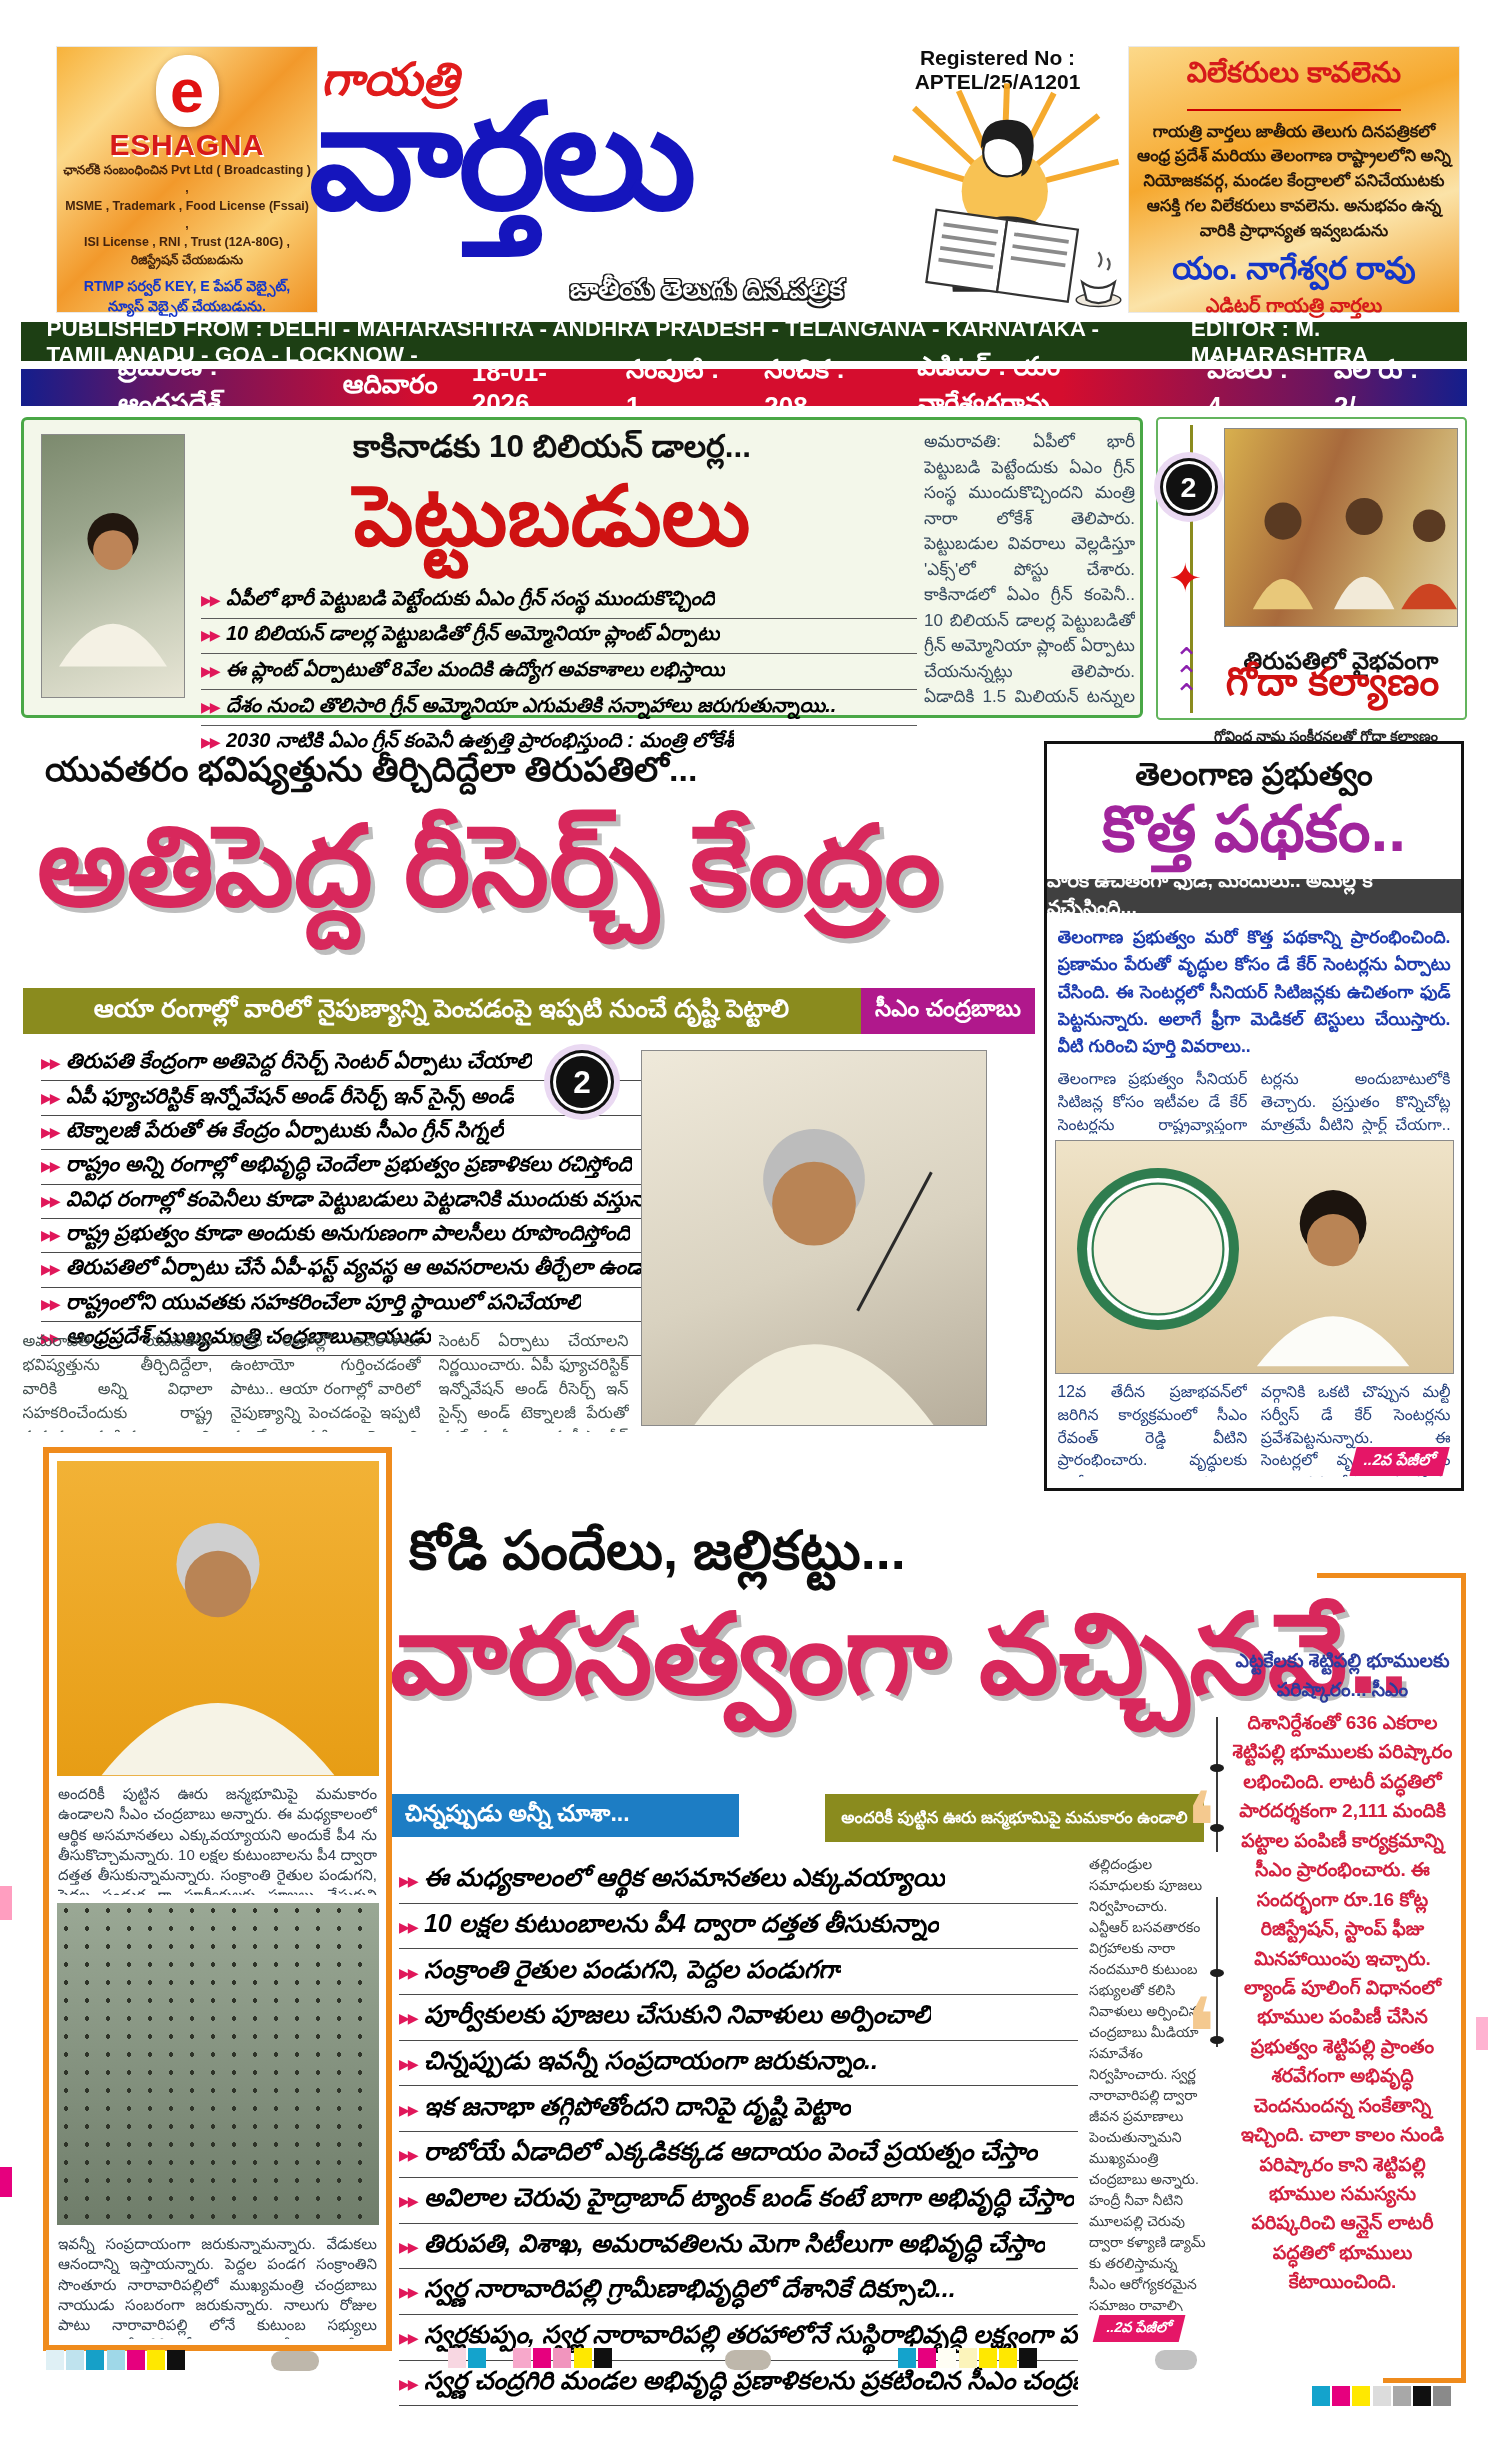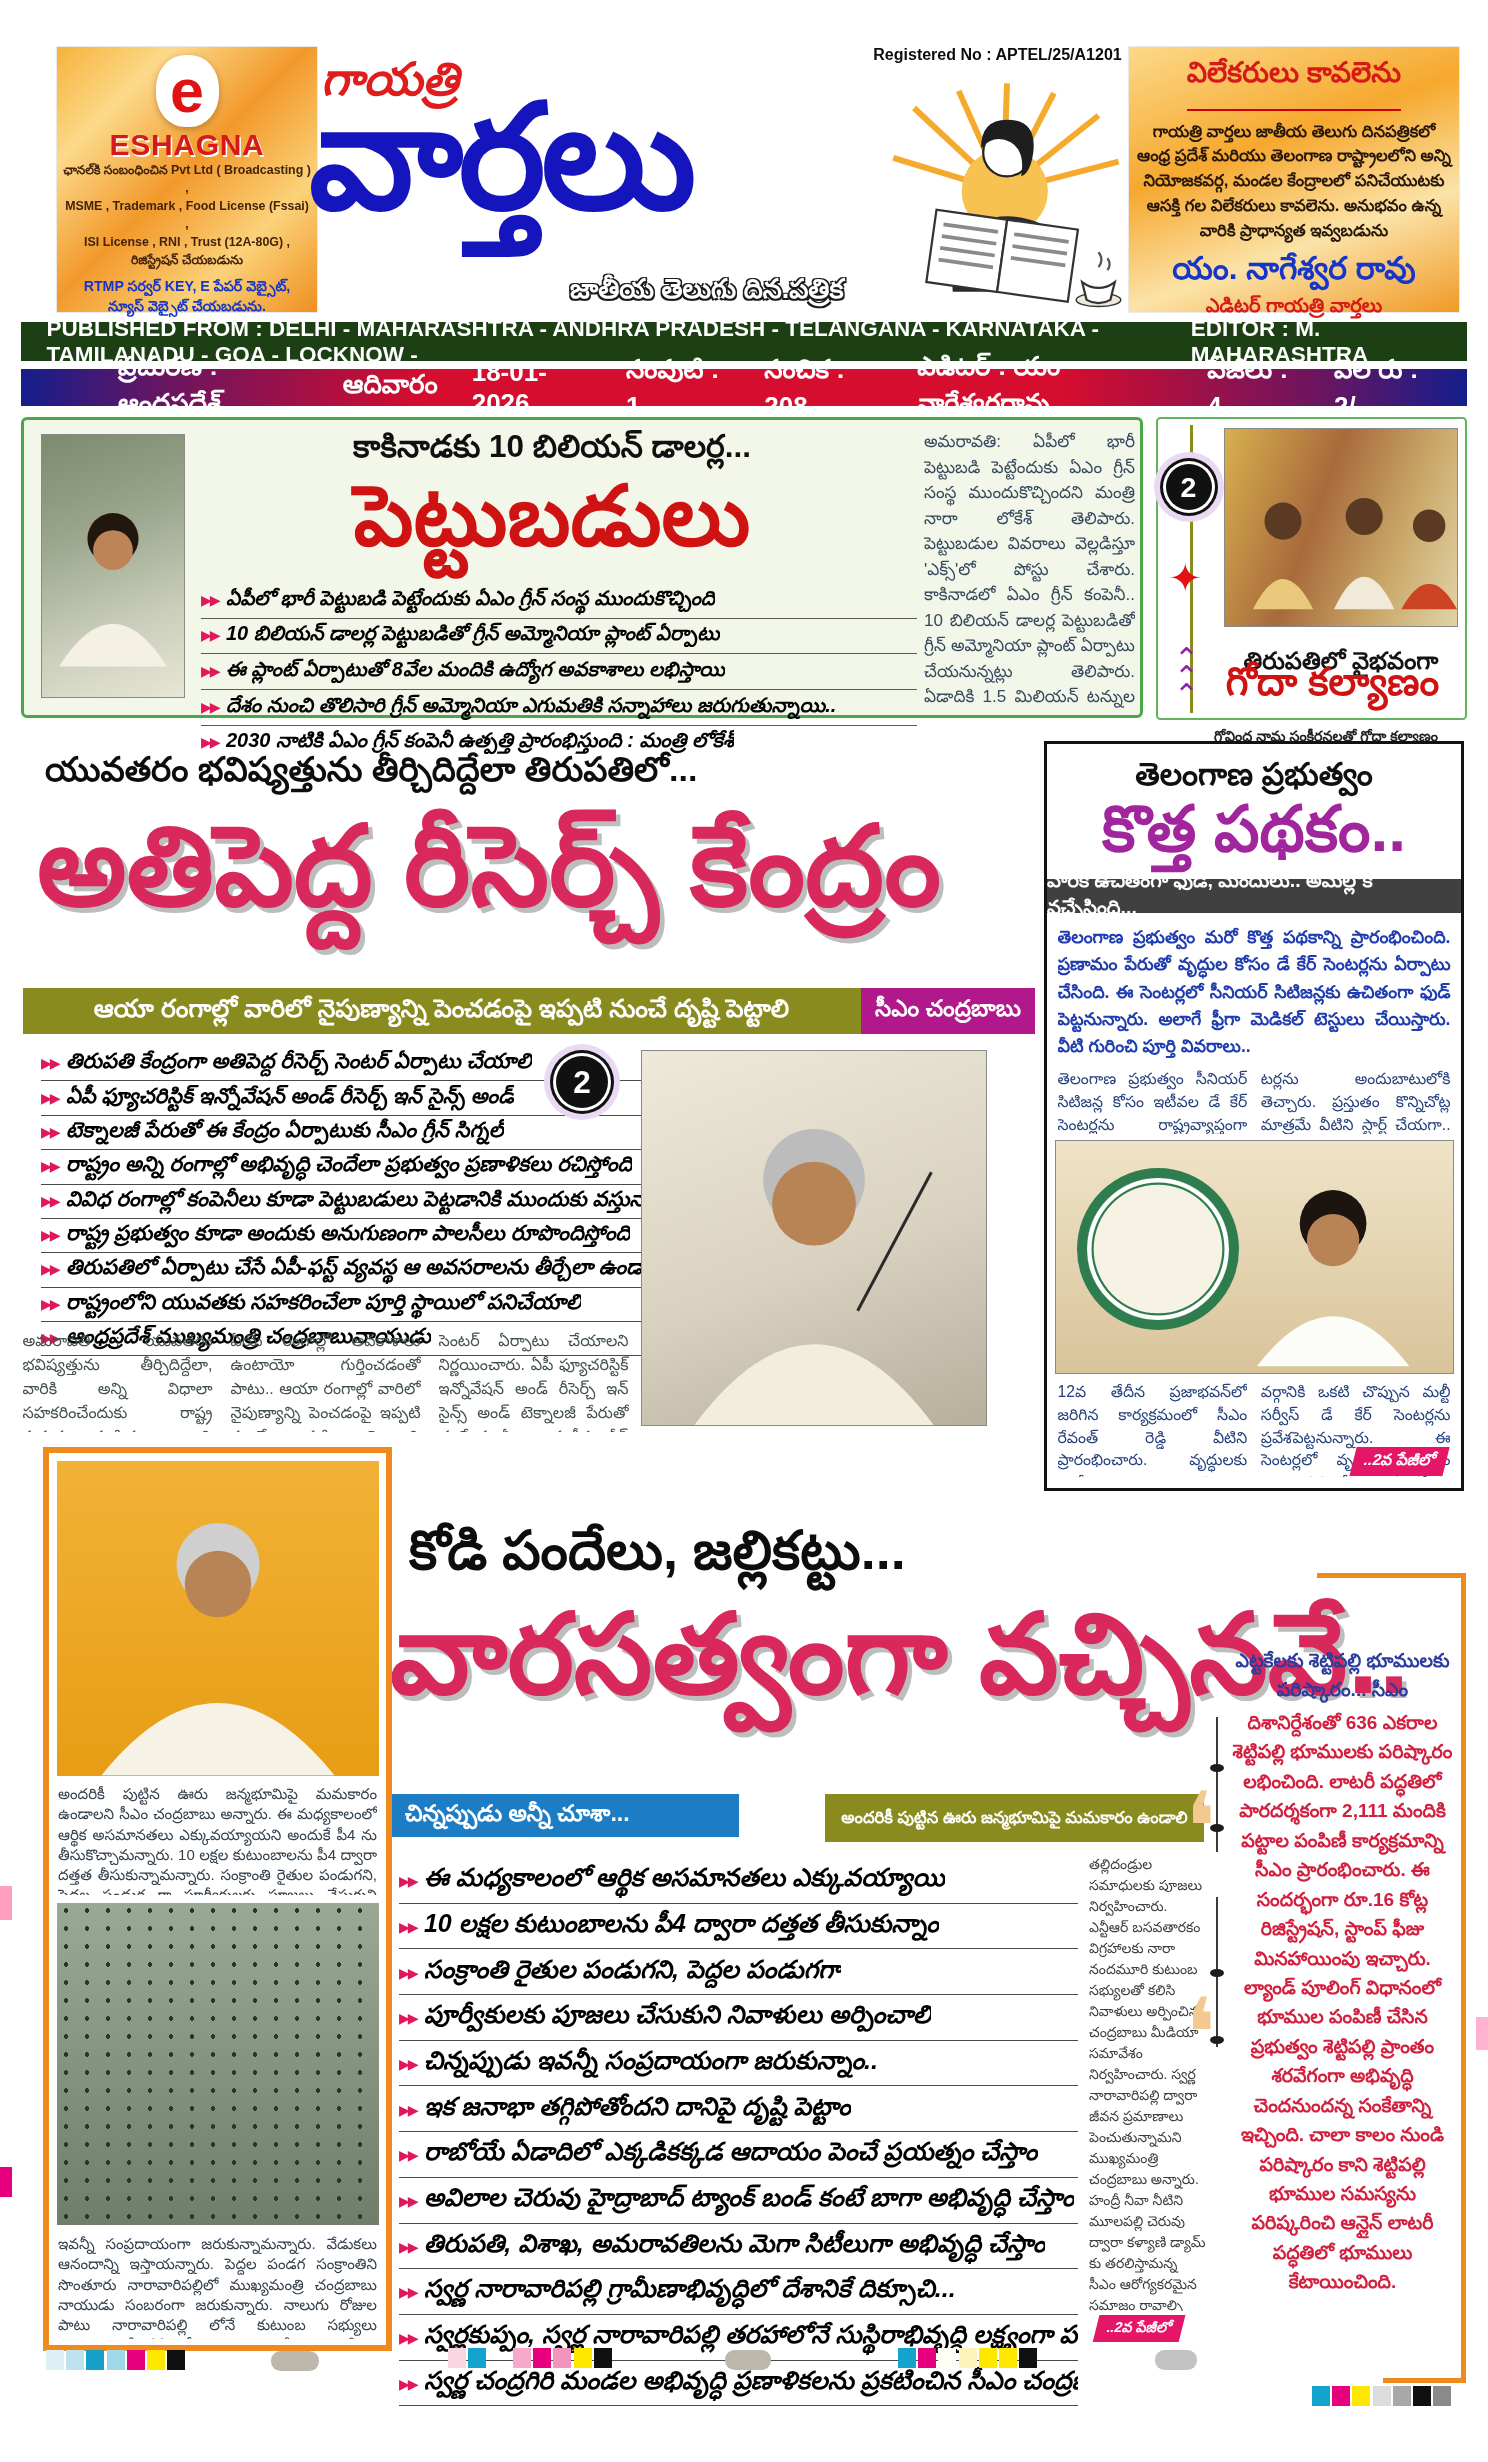--- a/index.html
+++ b/index.html
@@ -19,21 +19,21 @@
   .adl-line{font-size:12.4px;font-weight:bold;color:#44230d;line-height:1.45;}
   .adl-line2{font-size:14.2px;font-weight:bold;color:#1536c9;line-height:1.4;}
   #adl-group2{margin-top:7.5px;}
 
   #masthead-script{left:321px;top:52px;width:255px;color:#e01c1c;font-size:46px;
     font-weight:bold;font-style:italic;}
   #masthead-main{left:309px;top:84px;width:555px;color:#1515bd;font-size:147px;
     font-weight:bold;letter-spacing:-4.5px;line-height:1;}
   #masthead-tagline{left:570px;top:274px;width:300px;font-size:27px;font-weight:bold;color:#fff;
     text-shadow:-1.5px -1.5px 0 #1a1a1a,1.5px -1.5px 0 #1a1a1a,-1.5px 1.5px 0 #1a1a1a,1.5px 1.5px 0 #1a1a1a;}
-  #registered{left:855px;top:46px;width:285px;font-size:16px;font-weight:bold;color:#0d0d0d;
+  #registered{left:855px;top:46px;width:285px;font-size:21px;font-weight:bold;color:#0d0d0d;
     text-align:center;}
   #reader{left:862px;top:79px;width:264px;height:238px;}
 
   #ad-right{left:1128px;top:46px;width:332px;height:267px;
     background:linear-gradient(160deg,#fcd98a 0%,#f6a82e 38%,#fbe3a8 68%,#f09a26 100%);
     border:1.5px solid #e9e9e9;display:flex;flex-direction:column;align-items:center;
     text-align:center;padding:9px 7.5px;box-sizing:border-box;}
   .adr-title{color:#d61a1a;font-size:28.5px;font-weight:bold;border-bottom:2.2px solid #c00;
     padding-bottom:13px;}
   .adr-body{font-size:16.5px;font-weight:bold;color:#27170a;line-height:1.5;margin-top:7.5px;}

